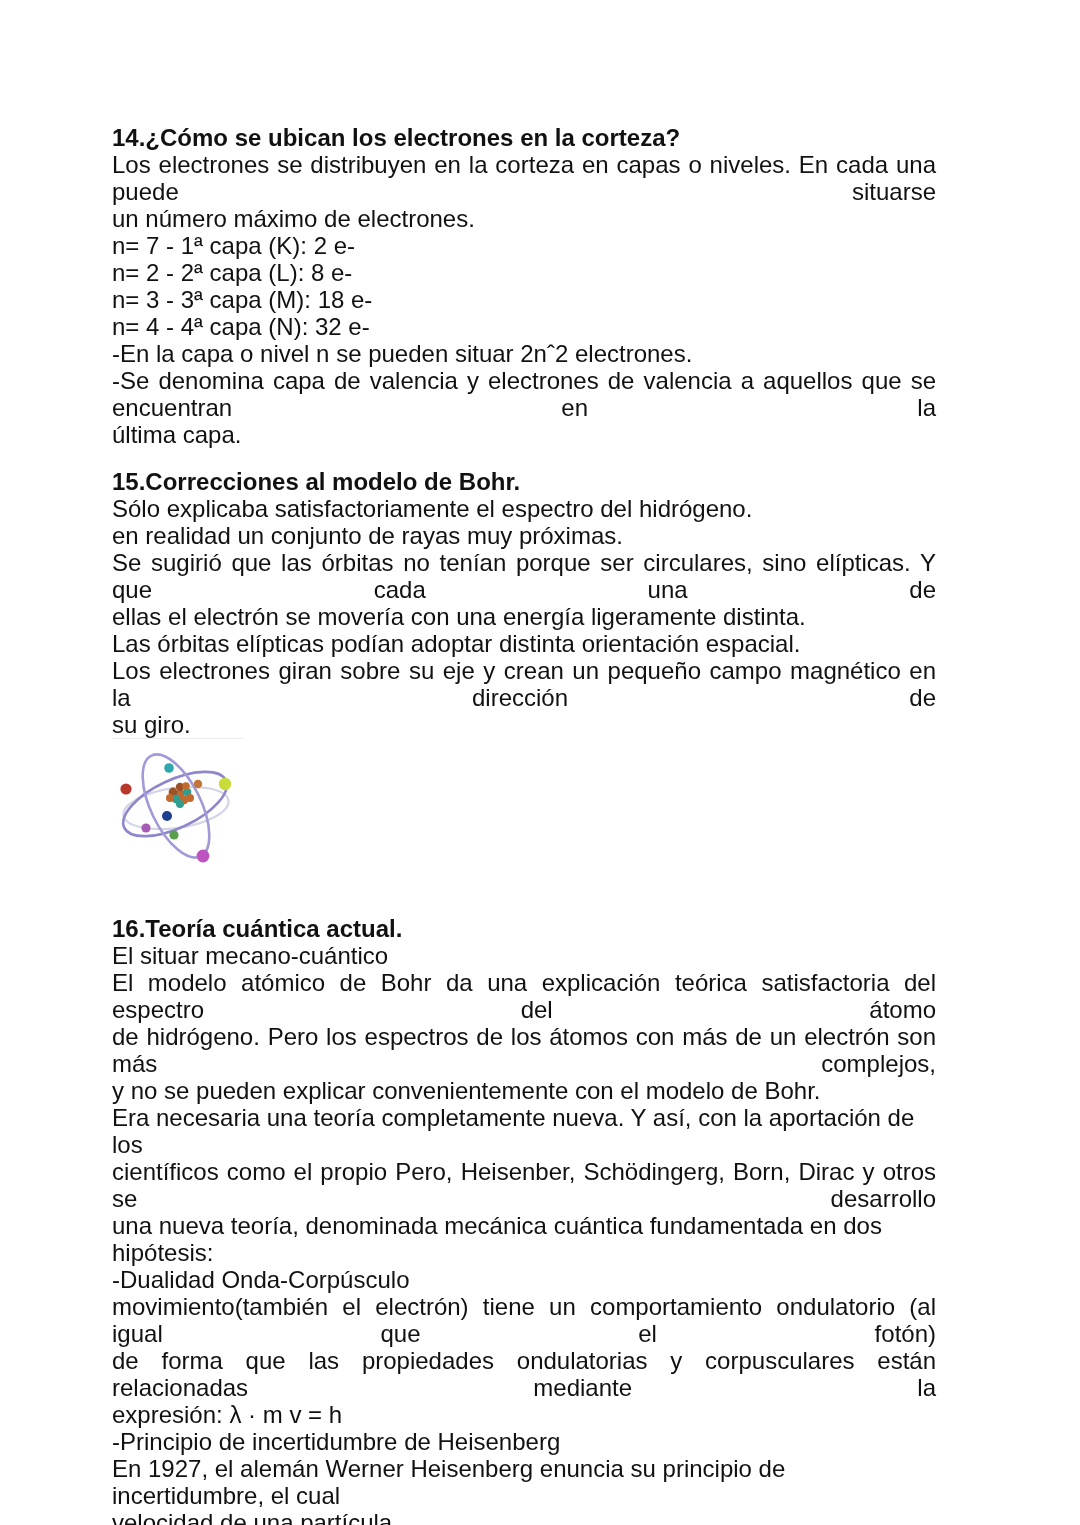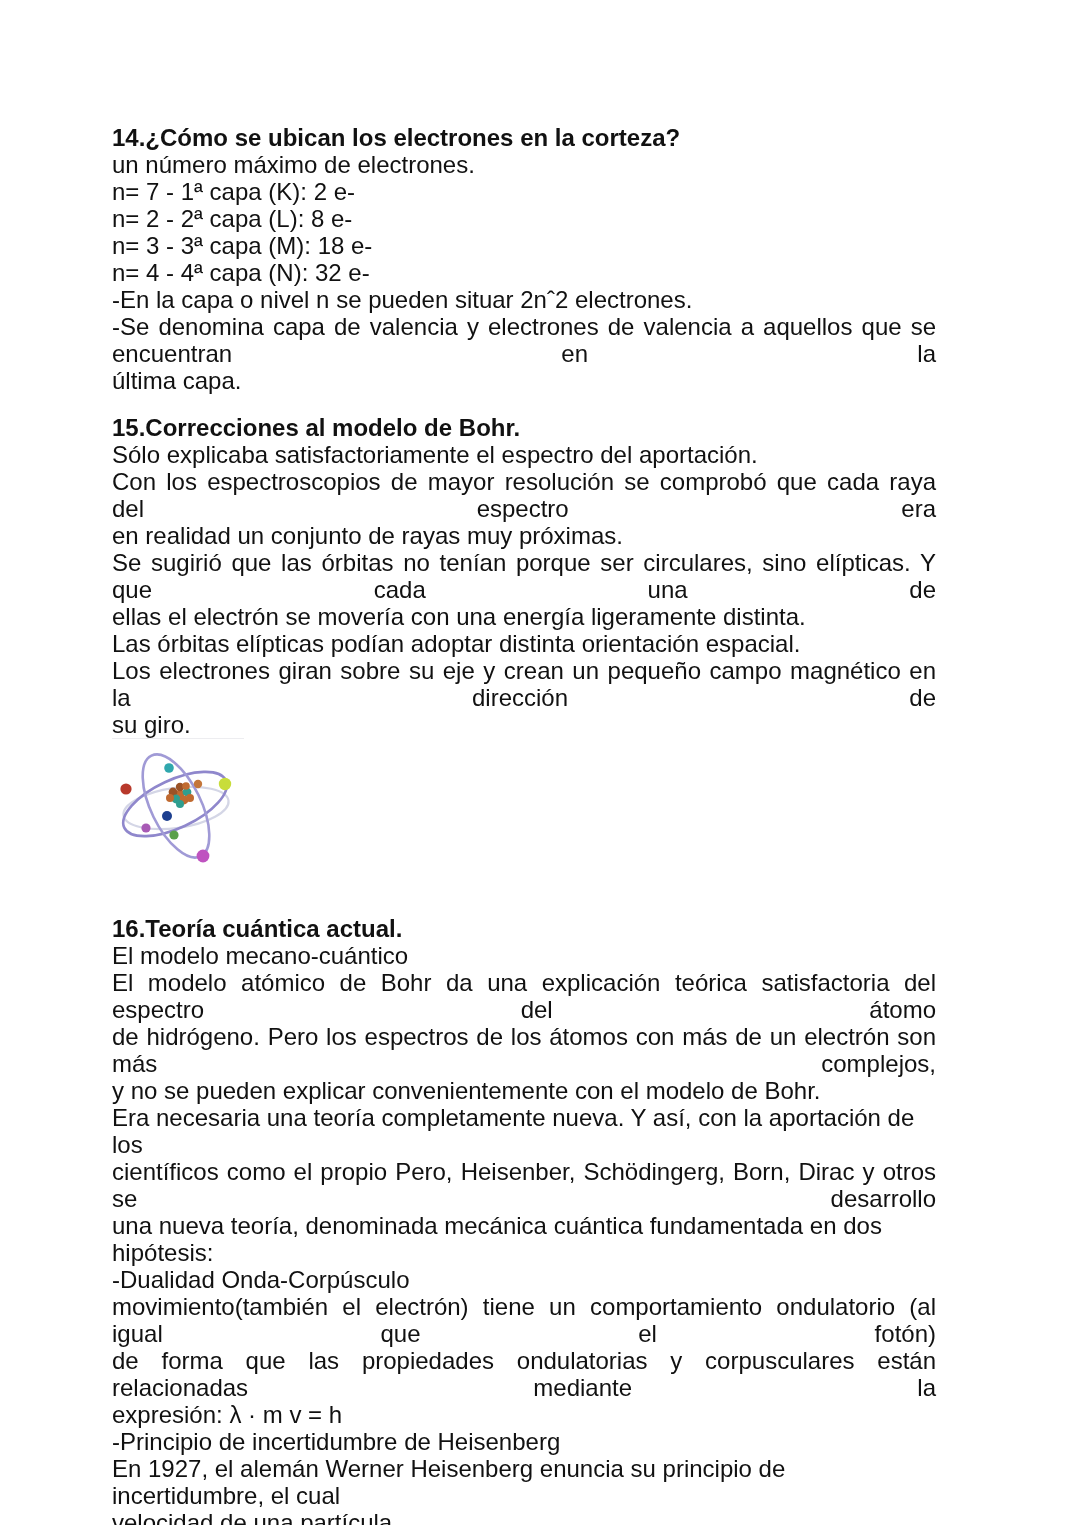--- a/index.html
+++ b/index.html
@@ -26,34 +26,34 @@
   .orbit-light { fill: none; stroke-width: 2.2; }
 </style>
 </head>
 <body>
 
 <div class="page">
   <div class="content">
 
     <div class="sec14">
       <div class="line heading">14.¿Cómo se ubican los electrones en la corteza?</div>
+      <div class="line j">Los electrones se distribuyen en la corteza en capas o niveles. En cada una puede situarse</div>
       <div class="line">un número máximo de electrones.</div>
       <div class="line">n= 7 - 1ª capa (K): 2 e-</div>
       <div class="line">n= 2 - 2ª capa (L): 8 e-</div>
       <div class="line">n= 3 - 3ª capa (M): 18 e-</div>
       <div class="line">n= 4 - 4ª capa (N): 32 e-</div>
       <div class="line">-En la capa o nivel n se pueden situar 2nˆ2 electrones.</div>
       <div class="line j">-Se denomina capa de valencia y electrones de valencia a aquellos que se encuentran en la</div>
       <div class="line">última capa.</div>
     </div>
 
     <div class="sec15">
       <div class="line heading">15.Correcciones al modelo de Bohr.</div>
-      <div class="line">Sólo explicaba satisfactoriamente el espectro del aportación.</div>
-      <div class="line j">Con los espectroscopios de mayor resolución se comprobó que cada raya del espectro era</div>
+      <div class="line">Sólo explicaba satisfactoriamente el espectro del hidrógeno.</div>
       <div class="line">en realidad un conjunto de rayas muy próximas.</div>
       <div class="line j">Se sugirió que las órbitas no tenían porque ser circulares, sino elípticas. Y que cada una de</div>
       <div class="line">ellas el electrón se movería con una energía ligeramente distinta.</div>
       <div class="line">Las órbitas elípticas podían adoptar distinta orientación espacial.</div>
       <div class="line j">Los electrones giran sobre su eje y crean un pequeño campo magnético en la dirección de</div>
       <div class="line">su giro.</div>
     </div>
 
     <div class="figure">
       <svg width="130" height="128" viewBox="0 0 130 128">
@@ -81,21 +81,21 @@
         <circle cx="113" cy="42" r="6.2" fill="#c8dd3a"></circle>
         <circle cx="55" cy="74" r="5.0" fill="#1d3f8f"></circle>
         <circle cx="34" cy="86" r="4.6" fill="#a85ab5"></circle>
         <circle cx="62" cy="93" r="4.6" fill="#5aa04a"></circle>
         <circle cx="91" cy="114" r="6.4" fill="#bf53c0"></circle>
       </svg>
     </div>
 
     <div class="sec16">
       <div class="line heading">16.Teoría cuántica actual.</div>
-      <div class="line">El modelo mecano-cuántico</div>
+      <div class="line">El situar mecano-cuántico</div>
       <div class="line j">El modelo atómico de Bohr da una explicación teórica satisfactoria del espectro del átomo</div>
       <div class="line j">de hidrógeno. Pero los espectros de los átomos con más de un electrón son más complejos,</div>
       <div class="line">y no se pueden explicar convenientemente con el modelo de Bohr.</div>
       <div class="line">Era necesaria una teoría completamente nueva. Y así, con la aportación de los</div>
       <div class="line j">científicos como el propio Pero, Heisenber, Schödingerg, Born, Dirac y otros se desarrollo</div>
       <div class="line">una nueva teoría, denominada mecánica cuántica fundamentada en dos hipótesis:</div>
       <div class="line">-Dualidad Onda-Corpúsculo</div>
       <div class="line j">movimiento(también el electrón) tiene un comportamiento ondulatorio (al igual que el fotón)</div>
       <div class="line j">de forma que las propiedades ondulatorias y corpusculares están relacionadas mediante la</div>
       <div class="line">expresión: λ · m v = h</div>

